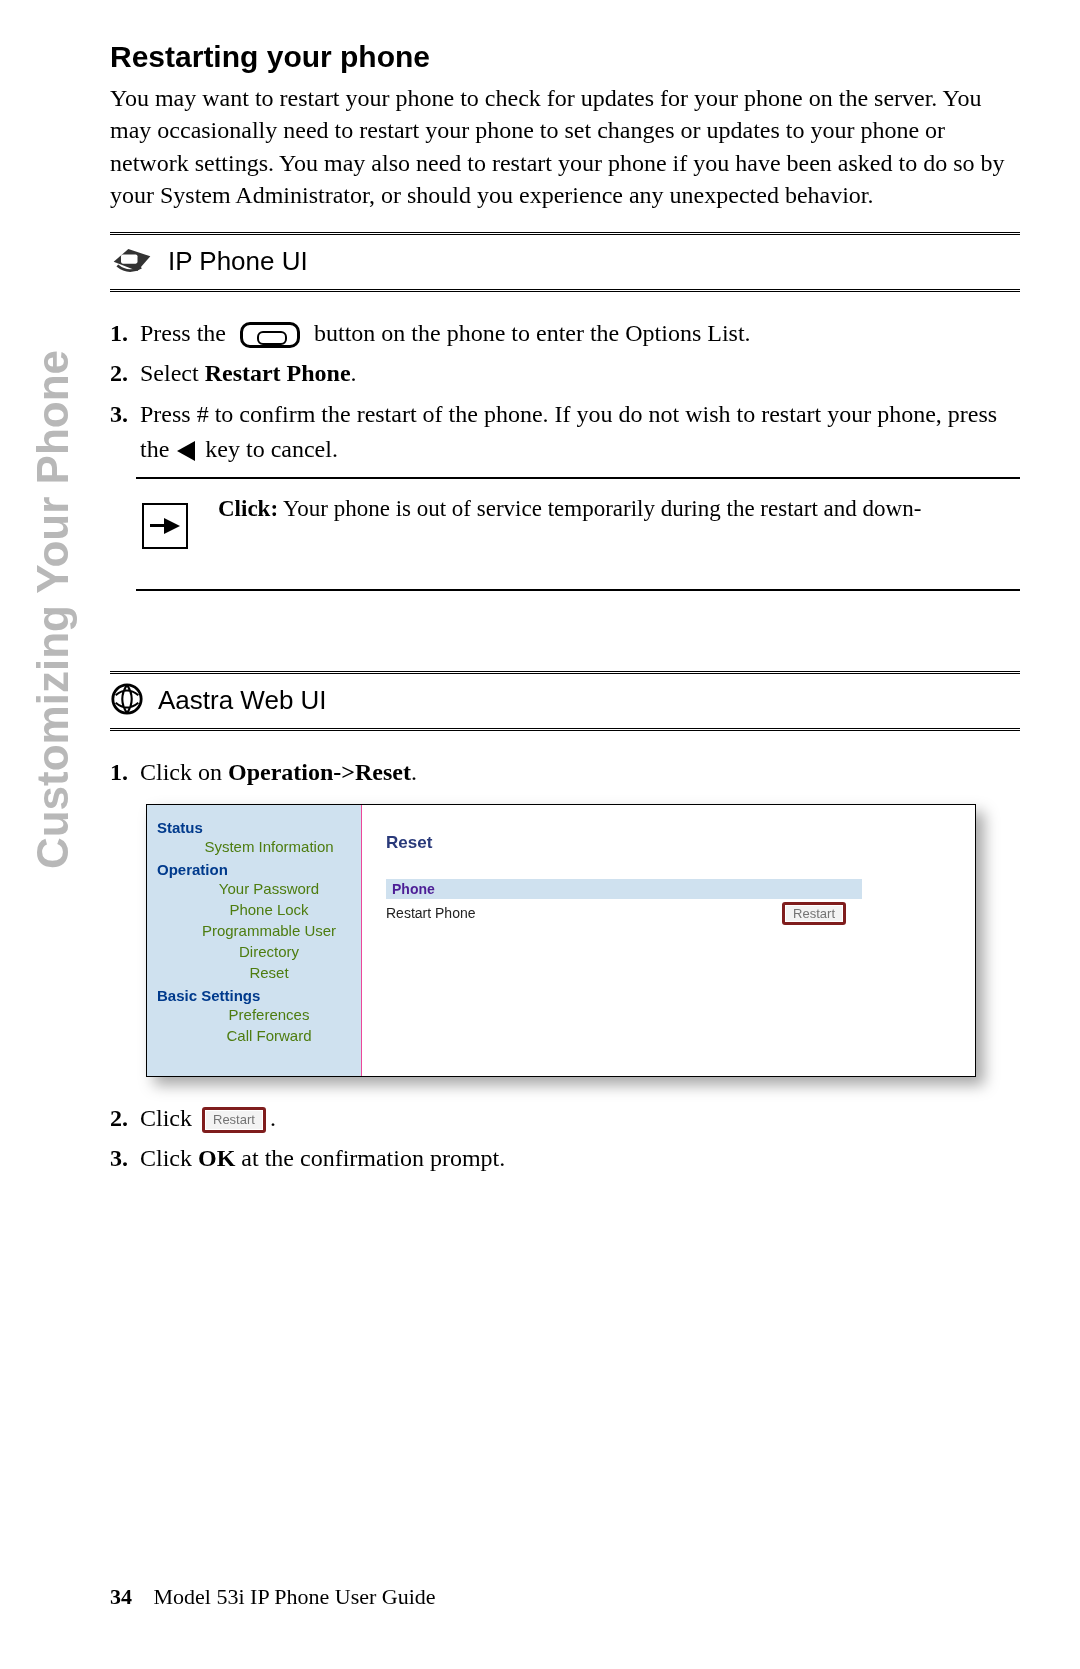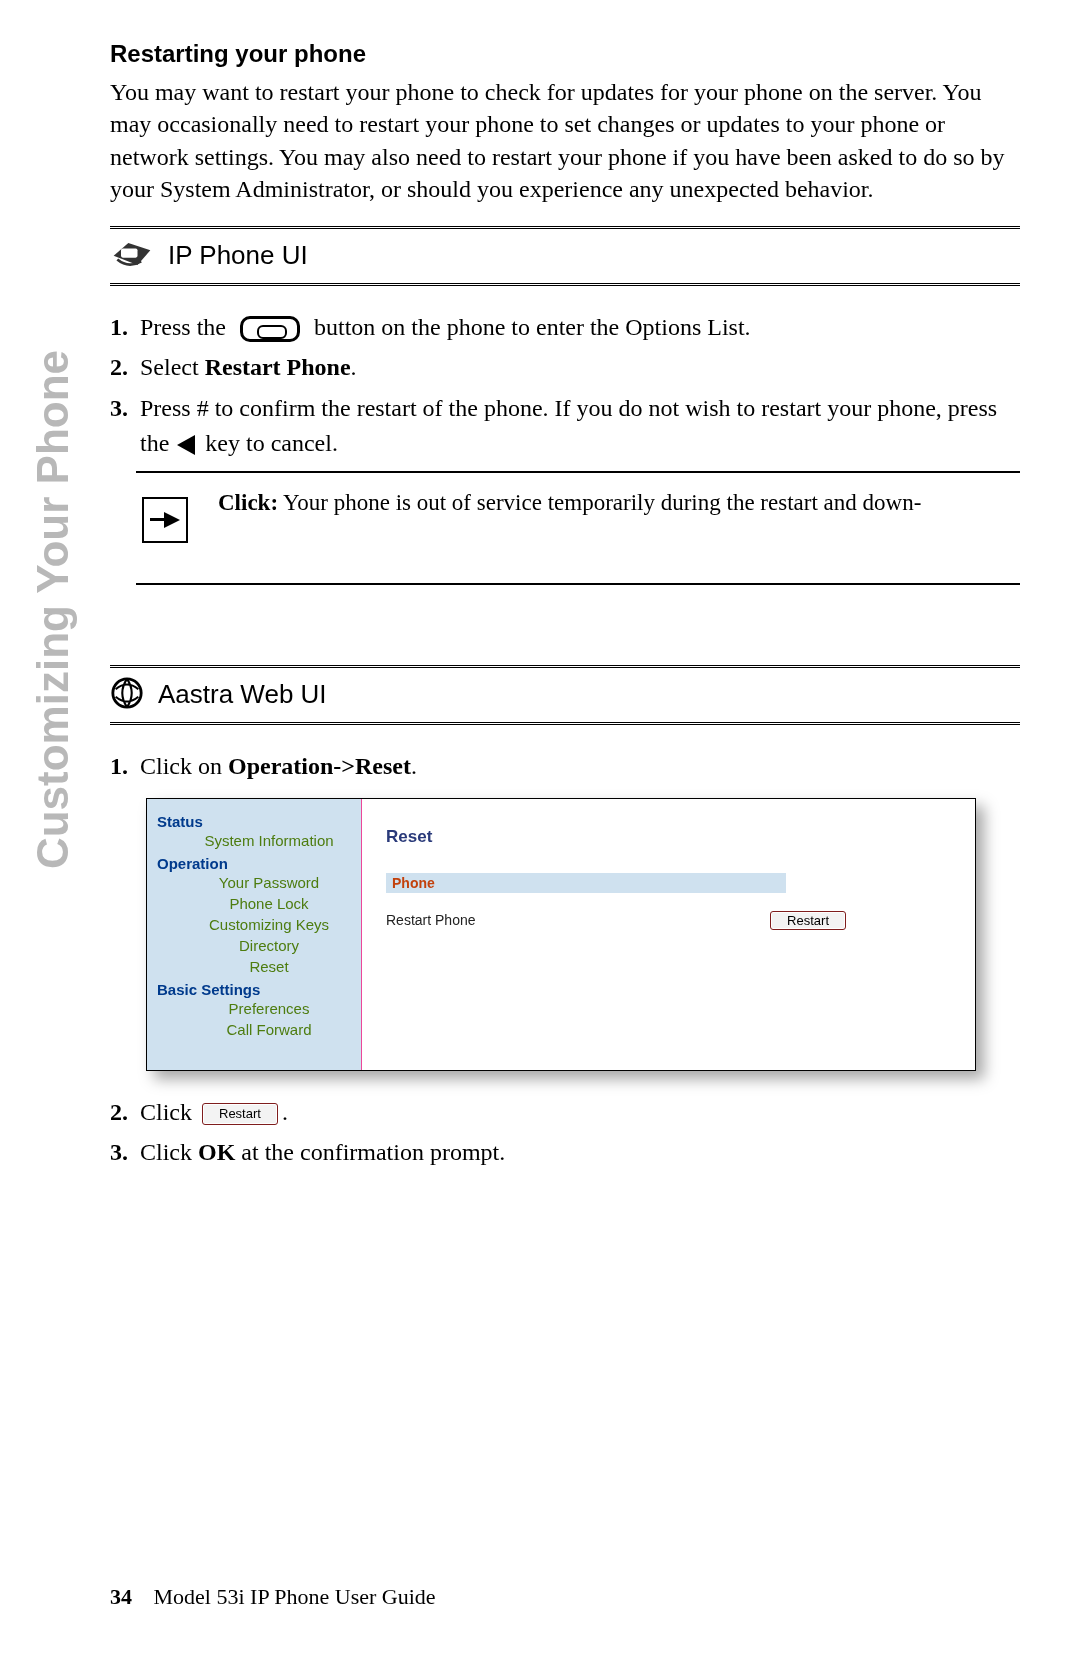--- a/index.html
+++ b/index.html
@@ -14,21 +14,21 @@
     font-family: 'Trebuchet MS', Arial, sans-serif;
     font-size: 44px;
     font-weight: bold;
     color: #b8b8b8;
     letter-spacing: 0px;
     white-space: nowrap;
   }
   .side-tab-inner { transform: translateX(-100%); display:inline-block; }
   h2.section-heading {
     font-family: 'Trebuchet MS', Arial, sans-serif;
-    font-size: 24px;
+    font-size: 30px;
     font-weight: bold;
     margin-bottom: 8px;
   }
   p.body {
     font-size: 24px;
     line-height: 1.35;
     margin-bottom: 20px;
   }
   .ui-bar {
     margin-top: 20px;
@@ -95,27 +95,27 @@
   .webui-side {
     width: 215px;
     background: #cfe1ef;
     border-right: 1px solid #ec4899;
     padding: 10px 8px 30px 10px;
   }
   .webui-side .cat { color:#003a8c; font-weight:bold; font-size:15px; margin-top:4px; }
   .webui-side .itm { color:#4d7c0f; font-size:15px; padding: 2px 0 2px 28px; text-align: center; }
   .webui-main { flex:1; padding: 28px 18px 60px 24px; position:relative; }
   .webui-main .hd { color:#2a3a7a; font-weight:bold; font-size:17px; margin-bottom:26px; }
-  .webui-main .sect-hd { background:#cfe1ef; color:#c2410c; font-weight:bold; font-size:14px; padding:2px 6px; width: 400px; margin-bottom:18px;}
+  .webui-main .sect-hd { background:#cfe1ef; color:#4c1d95; font-weight:bold; font-size:14px; padding:2px 6px; width: 476px; margin-bottom:3px;}
   .webui-main .row { display:flex; align-items:center; justify-content:space-between; width: 460px; }
   .webui-main .lbl { color:#222; font-size:14px; }
   .ui-btn {
     font-family: Arial, sans-serif; font-size:13px;
-    background:#f3f3f3; border:1px solid #7f1d1d; border-radius:3px;
-    padding:1px 16px; color:#000000; display:inline-block;
+    background:#f3f3f3; border:3px solid #7f1d1d; border-radius:3px;
+    padding:1px 8px; color:#737373; display:inline-block;
     box-shadow: inset 0 0 0 1px #fff;
   }
   .inline-ui-btn { vertical-align: middle; margin: 0 4px; }
 
   .footer {
     position:absolute; bottom: 59px; left:110px;
     font-size: 22px;
   }
   .footer .pg { font-weight:bold; margin-right:16px; }
 </style>
@@ -201,21 +201,21 @@
     </li>
   </ol>
 
   <div class="webui-shot">
     <div class="webui-side">
       <div class="cat">Status</div>
       <div class="itm">System Information</div>
       <div class="cat">Operation</div>
       <div class="itm">Your Password</div>
       <div class="itm">Phone Lock</div>
-      <div class="itm">Customizing Keys</div>
+      <div class="itm">Programmable User</div>
       <div class="itm">Directory</div>
       <div class="itm">Reset</div>
       <div class="cat">Basic Settings</div>
       <div class="itm">Preferences</div>
       <div class="itm">Call Forward</div>
     </div>
     <div class="webui-main">
       <div class="hd">Reset</div>
       <div class="sect-hd">Phone</div>
       <div class="row">

